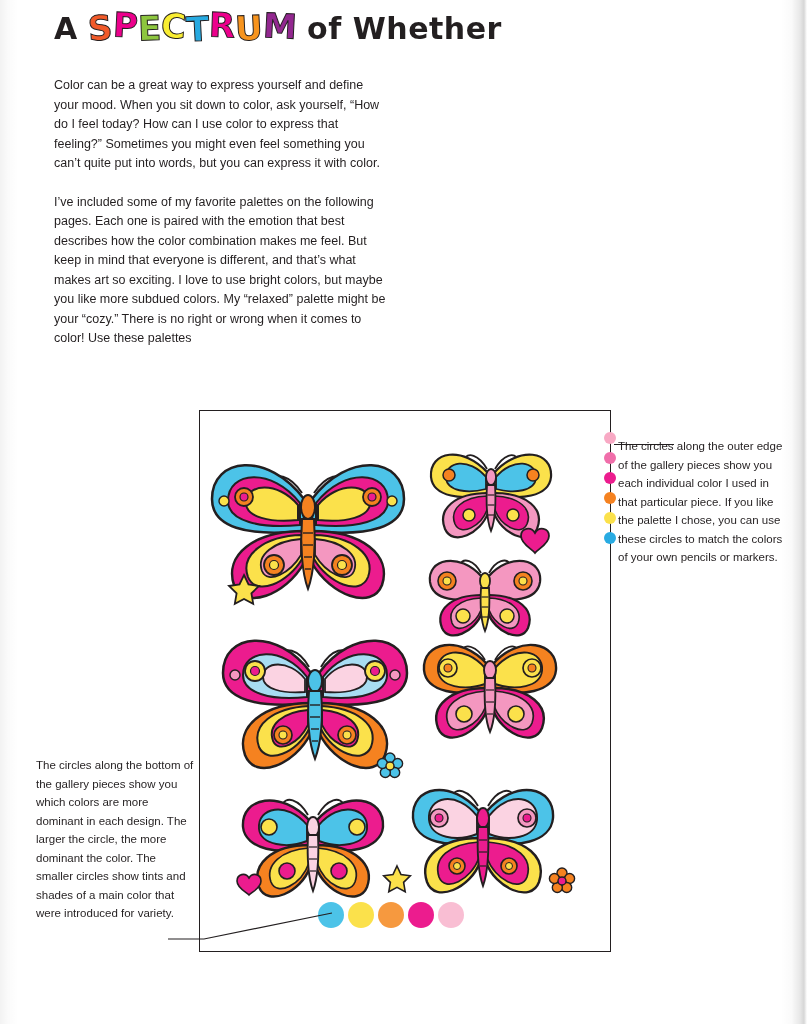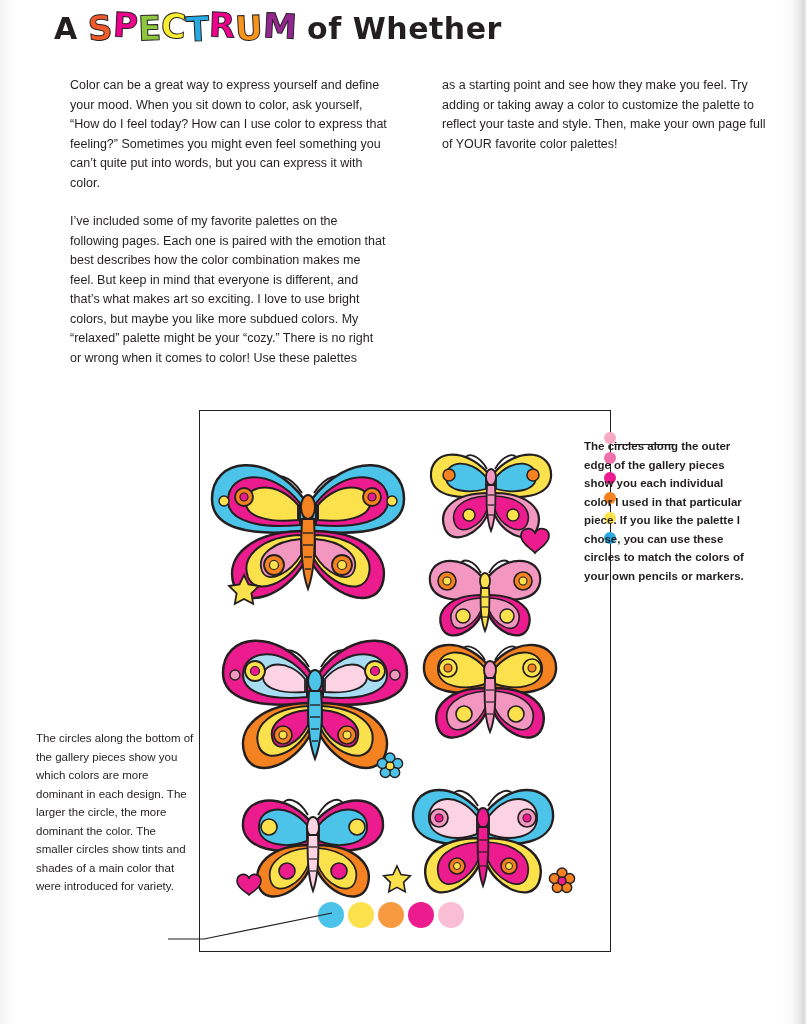--- a/index.html
+++ b/index.html
@@ -69,21 +69,21 @@
   .spectrum .sp-letter:nth-child(7) { transform: translateY(1px) rotate(-3deg); }
   .spectrum .sp-letter:nth-child(8) { transform: translateY(-1px) rotate(3deg); }
 
   
   .col {
     position: absolute;
     font-size: 12.5px;
     line-height: 19.5px;
     color: #231f20;
   }
-  .col p { margin: 0 0 19px 16px; }
+  .col p { margin: 0 0 19px 0; }
   .col-left  { left: 54px;  top: 76px; width: 333px; }
   .col-right { left: 426px; top: 76px; width: 346px; }
 
   
   .gallery-frame {
     position: absolute;
     left: 199px;
     top: 410px;
     width: 410px;
     height: 540px;
@@ -128,22 +128,22 @@
     background: #231f20;
   }
 
   
   .caption {
     position: absolute;
     font-size: 11.5px;
     line-height: 18.5px;
     color: #231f20;
   }
-  .caption-right { left: 584px; top: 437px; width: 170px; font-weight: bold; }
-  .caption-left  { left: 36px;  top: 729px; width: 160px; }
+  .caption-right { left: 618px; top: 437px; width: 170px; }
+  .caption-left  { left: 36px;  top: 756px; width: 160px; }
 
   .leader-left {
     position: absolute;
     left: 168px;
     top: 911px;
     width: 166px;
     height: 30px;
     pointer-events: none;
   }
 </style>
@@ -158,21 +158,20 @@
   <span class="spectrum"><span class="sp-letter" style="color: rgb(241, 90, 41);">S</span><span class="sp-letter" style="color: rgb(236, 0, 140);">P</span><span class="sp-letter" style="color: rgb(141, 198, 63);">E</span><span class="sp-letter" style="color: rgb(249, 237, 50);">C</span><span class="sp-letter" style="color: rgb(39, 170, 225);">T</span><span class="sp-letter" style="color: rgb(236, 0, 140);">R</span><span class="sp-letter" style="color: rgb(247, 148, 30);">U</span><span class="sp-letter" style="color: rgb(146, 39, 143);">M</span></span>
   <span class="title-word">of Whether</span>
 </div>
 
 <div class="col col-left">
   <p>Color can be a great way to express yourself and define your mood. When you sit down to color, ask yourself, “How do I feel today? How can I use color to express that feeling?” Sometimes you might even feel something you can’t quite put into words, but you can express it with color.</p>
   <p>I’ve included some of my favorite palettes on the following pages. Each one is paired with the emotion that best describes how the color combination makes me feel. But keep in mind that everyone is different, and that’s what makes art so exciting. I love to use bright colors, but maybe you like more subdued colors. My “relaxed” palette might be your “cozy.” There is no right or wrong when it comes to color! Use these palettes</p>
 </div>
 
 <div class="col col-right">
-  <p>as a starting point and see how they make you feel. Try adding or taking away a color to customize the palette to reflect your taste and style. Then, make your own page full of YOUR favorite color palettes!</p>
 </div>
 
 <div class="gallery-frame">
   <div class="butterfly-grid">
     <svg width="410" height="540" viewBox="0 0 410 540">
       <defs>
         <g id="wingdots"></g>
       </defs>
 
       <g transform="translate(108,118)">

